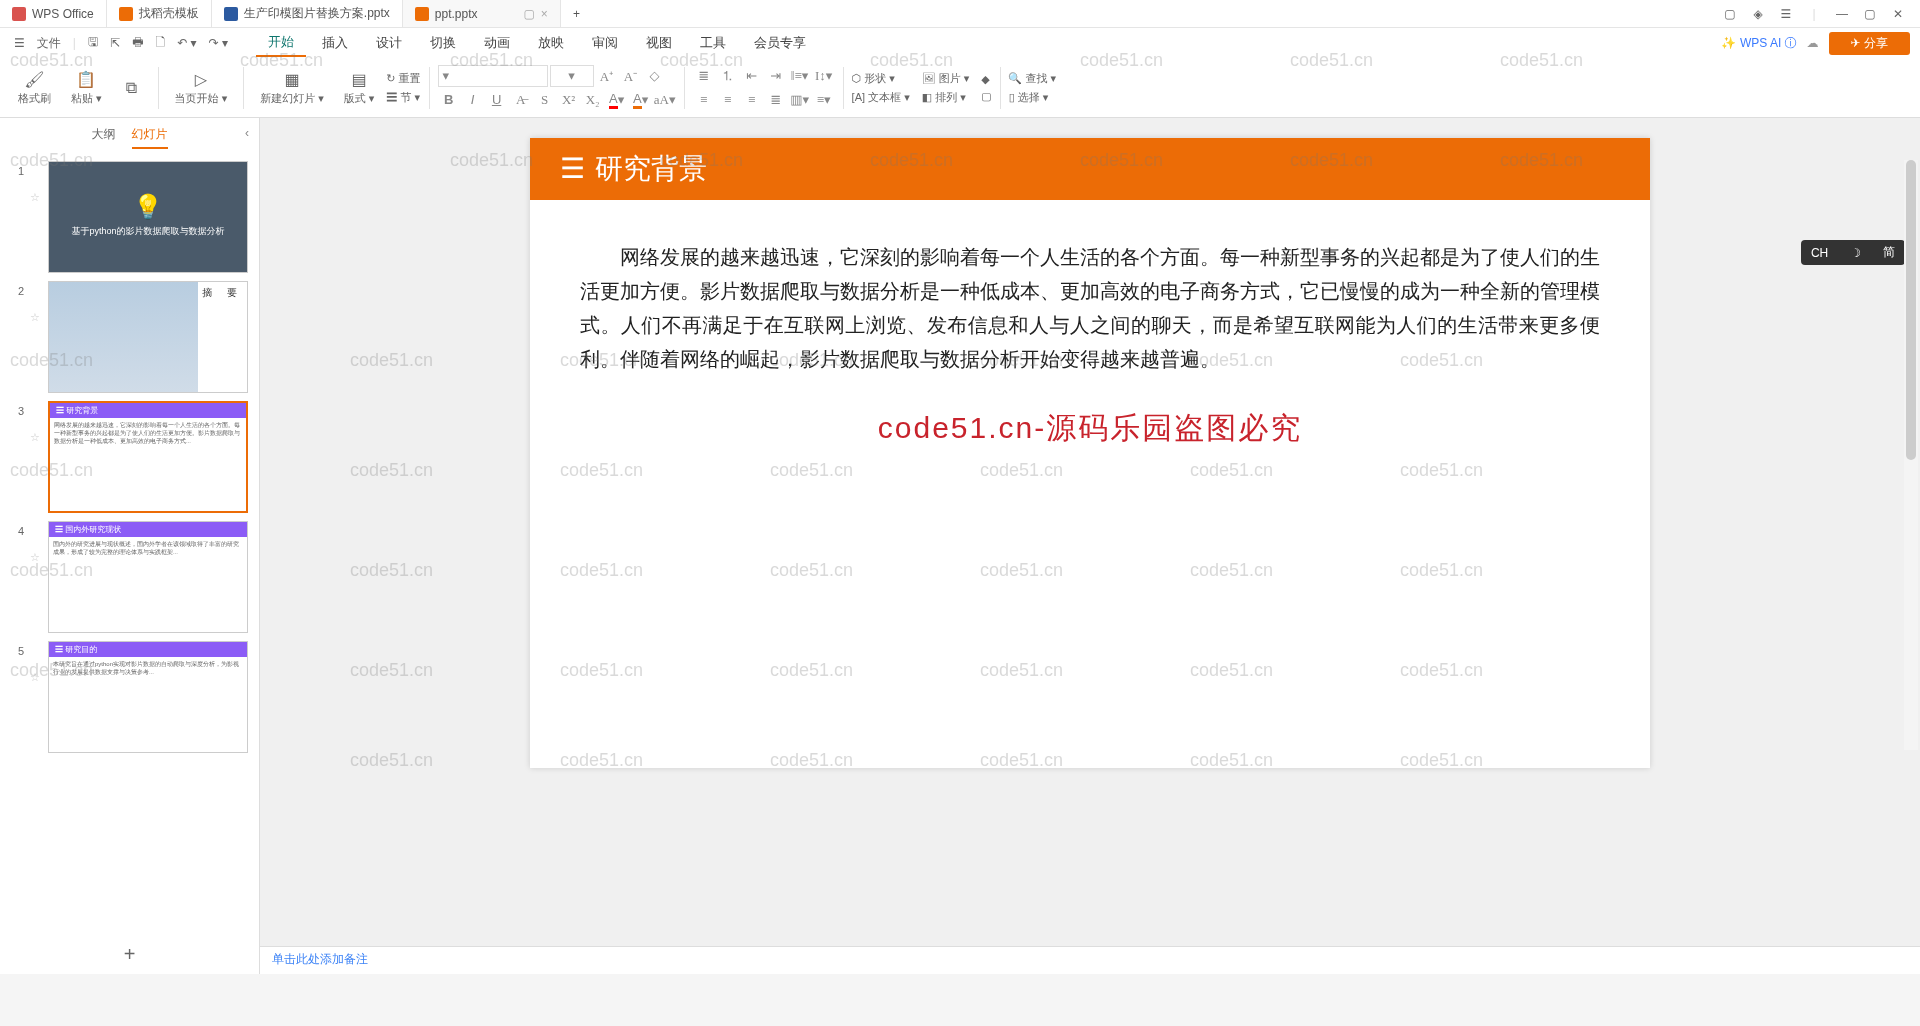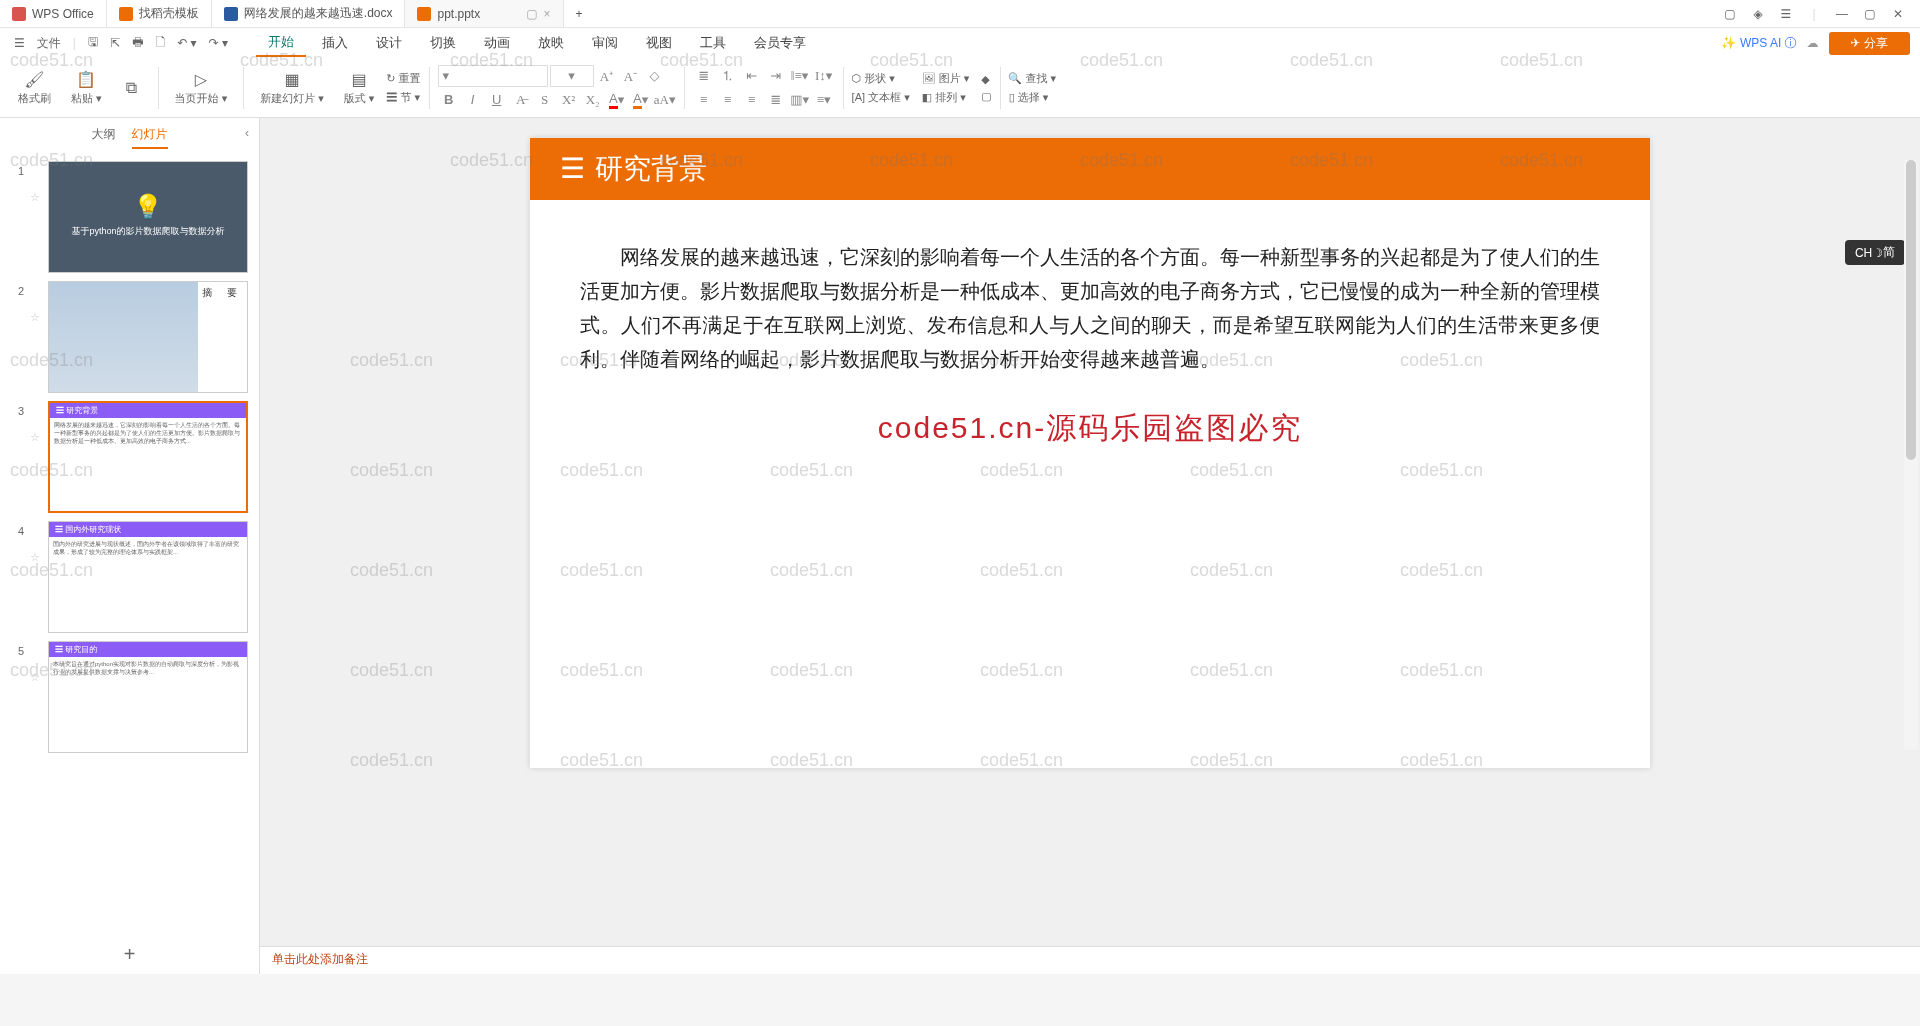--- a/index.html
+++ b/index.html
@@ -59,48 +59,48 @@
 
 
 .editor{flex:1;display:flex;flex-direction:column;overflow:hidden;background:#f0f0f0}
 .slide-wrap{flex:1;display:flex;justify-content:center;padding:20px 40px;overflow:hidden}
 .slide{width:1120px;height:630px;background:#fff;box-shadow:0 0 6px rgba(0,0,0,.15);position:relative}
 .slide-title{background:#ec6c06;color:#fff;padding:12px 30px;font-size:28px;font-weight:500;display:flex;align-items:center;gap:10px}
 .slide-title .bars{display:inline-block;line-height:.7}
 .slide-content{padding:40px 50px;font-size:20px;line-height:1.7;color:#222;text-align:justify}
 .slide-content p{text-indent:2em}
 .watermark{position:absolute;left:50%;transform:translateX(-50%);color:#c8232c;font-size:30px;letter-spacing:2px;top:270px;font-weight:500}
-.notes{height:28px;background:#fff;border-top:1px solid #ddd;padding:4px 12px;color:#c2410c;font-size:12px}
+.notes{height:28px;background:#fff;border-top:1px solid #ddd;padding:4px 12px;color:#3b82f6;font-size:12px}
 
 
 .wm{position:absolute;pointer-events:none;top:0;left:0;width:100%;height:100%;z-index:5}
 .wm span{position:absolute;color:rgba(120,120,120,.28);font-size:18px;font-family:Arial}
 
 
-.ime{position:absolute;right:15px;top:240px;background:#333;color:#fff;padding:4px 10px;border-radius:4px;font-size:12px;display:flex;gap:0;align-items:center}
+.ime{position:absolute;right:15px;top:240px;background:#333;color:#fff;padding:4px 10px;border-radius:4px;font-size:12px;display:flex;gap:22px;align-items:center}
 
 
 .vscroll{position:absolute;right:2px;top:160px;width:14px;height:590px;background:#f4f4f4}
 .vscroll .thumb-sb{position:absolute;top:0;width:10px;left:2px;height:300px;background:#ccc;border-radius:5px}
 </style>
 </head>
 <body>
 
 <div class="titlebar">
   <div class="app-tab">
     <span class="app-icon red"></span>
     <span>WPS Office</span>
   </div>
   <div class="app-tab">
     <span class="app-icon orange"></span>
     <span>找稻壳模板</span>
   </div>
   <div class="app-tab">
     <span class="app-icon blue"></span>
-    <span>网络发展的越来越迅速.docx</span>
+    <span>生产印模图片替换方案.pptx</span>
   </div>
   <div class="app-tab active">
     <span class="app-icon orange"></span>
     <span>ppt.pptx</span>
     <span style="margin-left:40px;color:#aaa">▢</span>
     <span style="color:#aaa">×</span>
   </div>
   <div class="app-tab" style="border:none">
     <span>+</span>
   </div>

